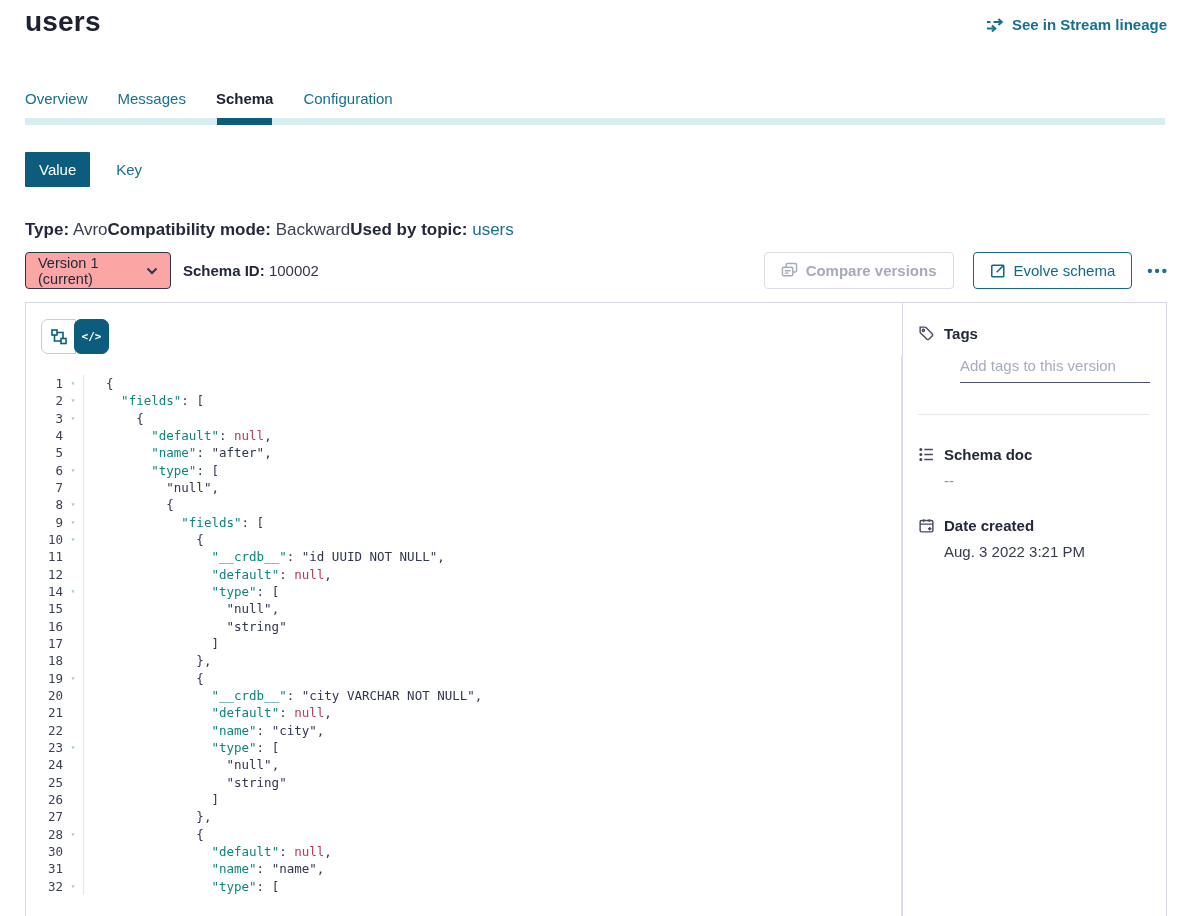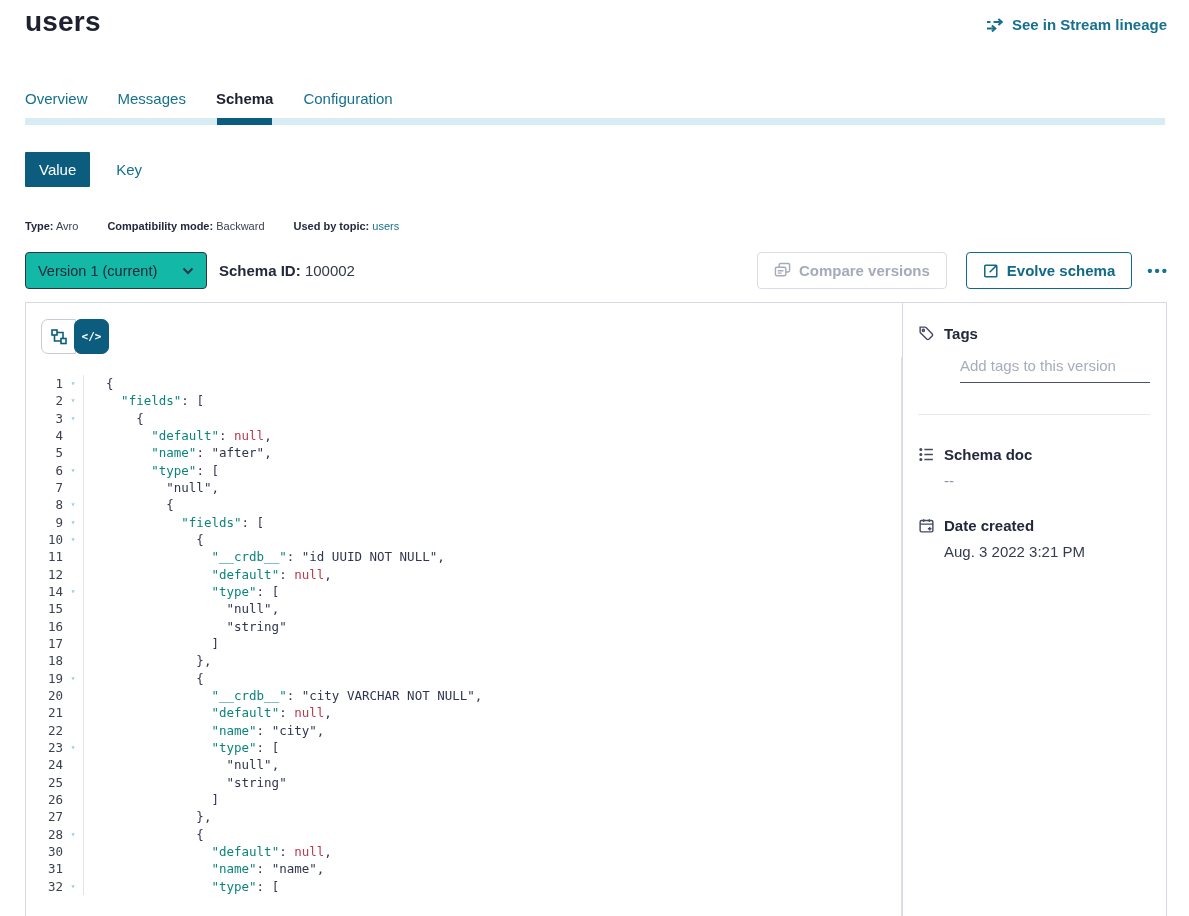--- a/index.html
+++ b/index.html
@@ -20,37 +20,37 @@
   .tab-track { position:relative; height:7px; background:#d8ecf4; }
   .tab-active-bar { position:absolute; left:192px; width:55px; top:0; height:7px; background:#0c5d7d; }
 
   
   .vk-row { position:absolute; left:25px; top:152px; display:flex; align-items:center; gap:26px; }
   .value-btn { background:#0c5d7d; color:#fff; border:none; border-radius:1px;
     padding:9px 14px; font-size:15px; font-family:inherit; cursor:pointer; }
   .key-link { color:#16708f; font-size:15px; cursor:pointer; }
 
   
-  .meta-row { position:absolute; left:25px; top:220px; display:flex; gap:29px; font-size:11px; }
+  .meta-row { position:absolute; left:25px; top:220px; display:flex; gap:0; font-size:17px; }
   .meta-item b { color:#23283a; font-weight:700; }
   .meta-item span { color:#3b4052; }
   .meta-item .link { color:#16708f; cursor:pointer; }
 
   
   .version-row { position:absolute; left:25px; right:20px; top:252px; display:flex; align-items:center; }
-  .version-select { width:182px; height:37px; border:1.5px solid #2e3545; border-radius:4px;
-    background:#14b8a6; display:flex; align-items:center; justify-content:space-between;
+  .version-select { width:146px; height:37px; border:1.5px solid #2e3545; border-radius:4px;
+    background:#fca5a5; display:flex; align-items:center; justify-content:space-between;
     padding:0 12px; font-size:14.5px; color:#23283a; cursor:pointer; }
   .schema-id { margin-left:12px; font-size:15px; }
   .schema-id b { color:#23283a; }
   .spacer { flex:1; }
   .btn { height:37px; display:flex; align-items:center; gap:8px; border-radius:4px;
     padding:0 16px; font-size:15px; font-family:inherit; background:#fff; cursor:pointer; }
   .btn-compare { border:1px solid #dbdde5; color:#a6aab9; font-weight:600; }
-  .btn-evolve { margin-left:19px; border:1px solid #11688a; color:#11688a; font-weight:700; }
+  .btn-evolve { margin-left:19px; border:1px solid #11688a; color:#11688a; font-weight:400; }
   .more-menu { margin-left:15px; color:#16708f; font-size:15px; font-weight:700;
     letter-spacing:2px; cursor:pointer; line-height:37px; }
 
   
   .panel { position:absolute; left:25px; top:302px; width:1142px; height:640px;
     border:1px solid #d7d9e2; display:flex; background:#fff; }
   .code-region { width:894px; border-right:1px solid #d7d9e2; position:relative; overflow:hidden; }
 
   .view-toggle { position:absolute; top:16px; left:15px; display:inline-flex; }
   .seg { width:35px; height:35px; display:flex; align-items:center; justify-content:center; cursor:pointer; }

